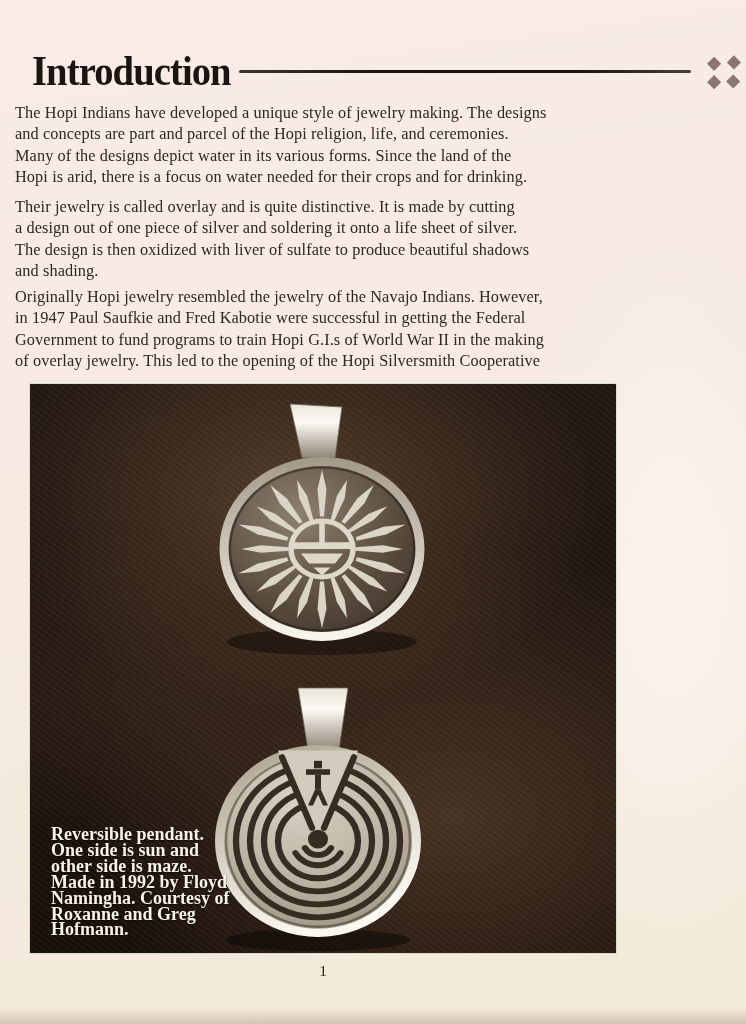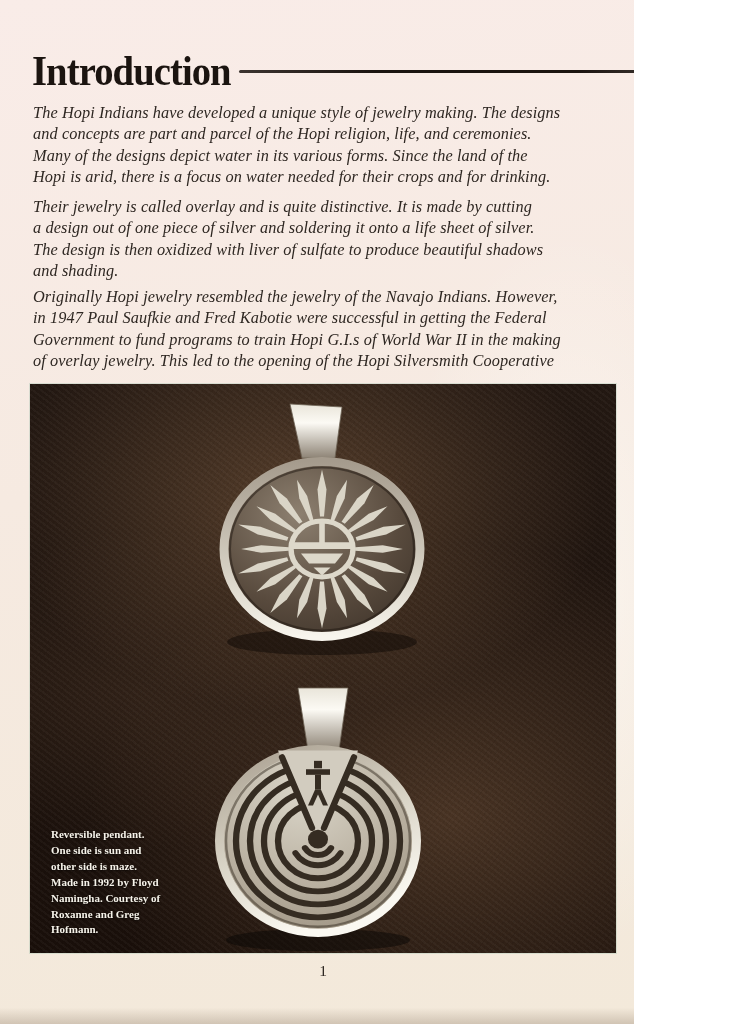--- a/index.html
+++ b/index.html
@@ -1,58 +1,58 @@
 <!DOCTYPE html>
 <html><head>
 <meta charset="utf-8">
 <style>
   html,body{margin:0;padding:0;}
   .page{
     position:relative;
-    width:634px;height:1024px;
+    width:746px;height:1024px;
     overflow:hidden;
     font-family:"Liberation Serif", serif;
     background:
       linear-gradient(to bottom, rgba(0,0,0,0) 98.4%, rgba(120,100,80,.28) 100%),
       radial-gradient(260px 520px at 90% 58%, rgba(255,253,250,.55), rgba(255,253,250,0) 70%),
       linear-gradient(172deg, #f9ece8 0%, #f6eae1 45%, #f3e9da 100%);
   }
   .title{
     position:absolute;left:32px;top:50px;margin:0;
     font-size:42px;line-height:1;font-weight:700;color:#1b1410;
     letter-spacing:-1px;transform:scaleX(.92);transform-origin:left top;
     white-space:nowrap;
   }
   .rule{
     position:absolute;left:239px;top:70px;width:452px;height:3px;
     border-radius:2px;
     background:linear-gradient(to right, rgba(27,20,16,.85), #1b1410 30%, #1b1410 75%, rgba(27,20,16,.8));
   }
   .ornament{position:absolute;left:701px;top:50px;}
   .para{
-    position:absolute;left:33px;width:690px;margin:0;
+    position:absolute;left:15px;width:690px;margin:0;
     font-size:16.3px;line-height:21.3px;color:#2e2722;
-    white-space:pre-line;letter-spacing:.1px;font-style:italic;
+    white-space:pre-line;letter-spacing:.1px;
   }
   .p1{top:102px;} .p2{top:196px;} .p3{top:286px;}
   .photo{
     position:absolute;left:30px;top:384px;width:586px;height:569px;margin:0;
     background:
       repeating-linear-gradient(37deg, rgba(255,246,235,.03) 0 2px, rgba(0,0,0,0) 2px 5px),
       repeating-linear-gradient(-53deg, rgba(0,0,0,.06) 0 1px, rgba(0,0,0,0) 1px 4px),
       radial-gradient(430px 300px at 46% 21%, rgba(128,94,64,.55), rgba(0,0,0,0) 70%),
       radial-gradient(520px 390px at 72% 76%, rgba(116,84,58,.50), rgba(0,0,0,0) 70%),
       radial-gradient(300px 230px at 18% 54%, rgba(92,66,46,.30), rgba(0,0,0,0) 70%),
       linear-gradient(#231812, #190f0a);
     box-shadow:0 0 0 1px rgba(150,190,170,.30);
   }
   .photo svg{position:absolute;left:0;top:0;}
   .caption{
     position:absolute;left:21px;top:443px;margin:0;
-    font-size:11px;line-height:15.9px;font-weight:700;color:#f6f3ea;
+    font-size:18px;line-height:15.9px;font-weight:700;color:#f6f3ea;
     white-space:pre-line;text-shadow:0 1px 2px rgba(0,0,0,.6);
   }
   .pagenum{
     position:absolute;left:30px;top:962px;width:586px;
     text-align:center;font-size:15.5px;color:#2e2722;
   }
 </style>
 </head>
 <body>
 

